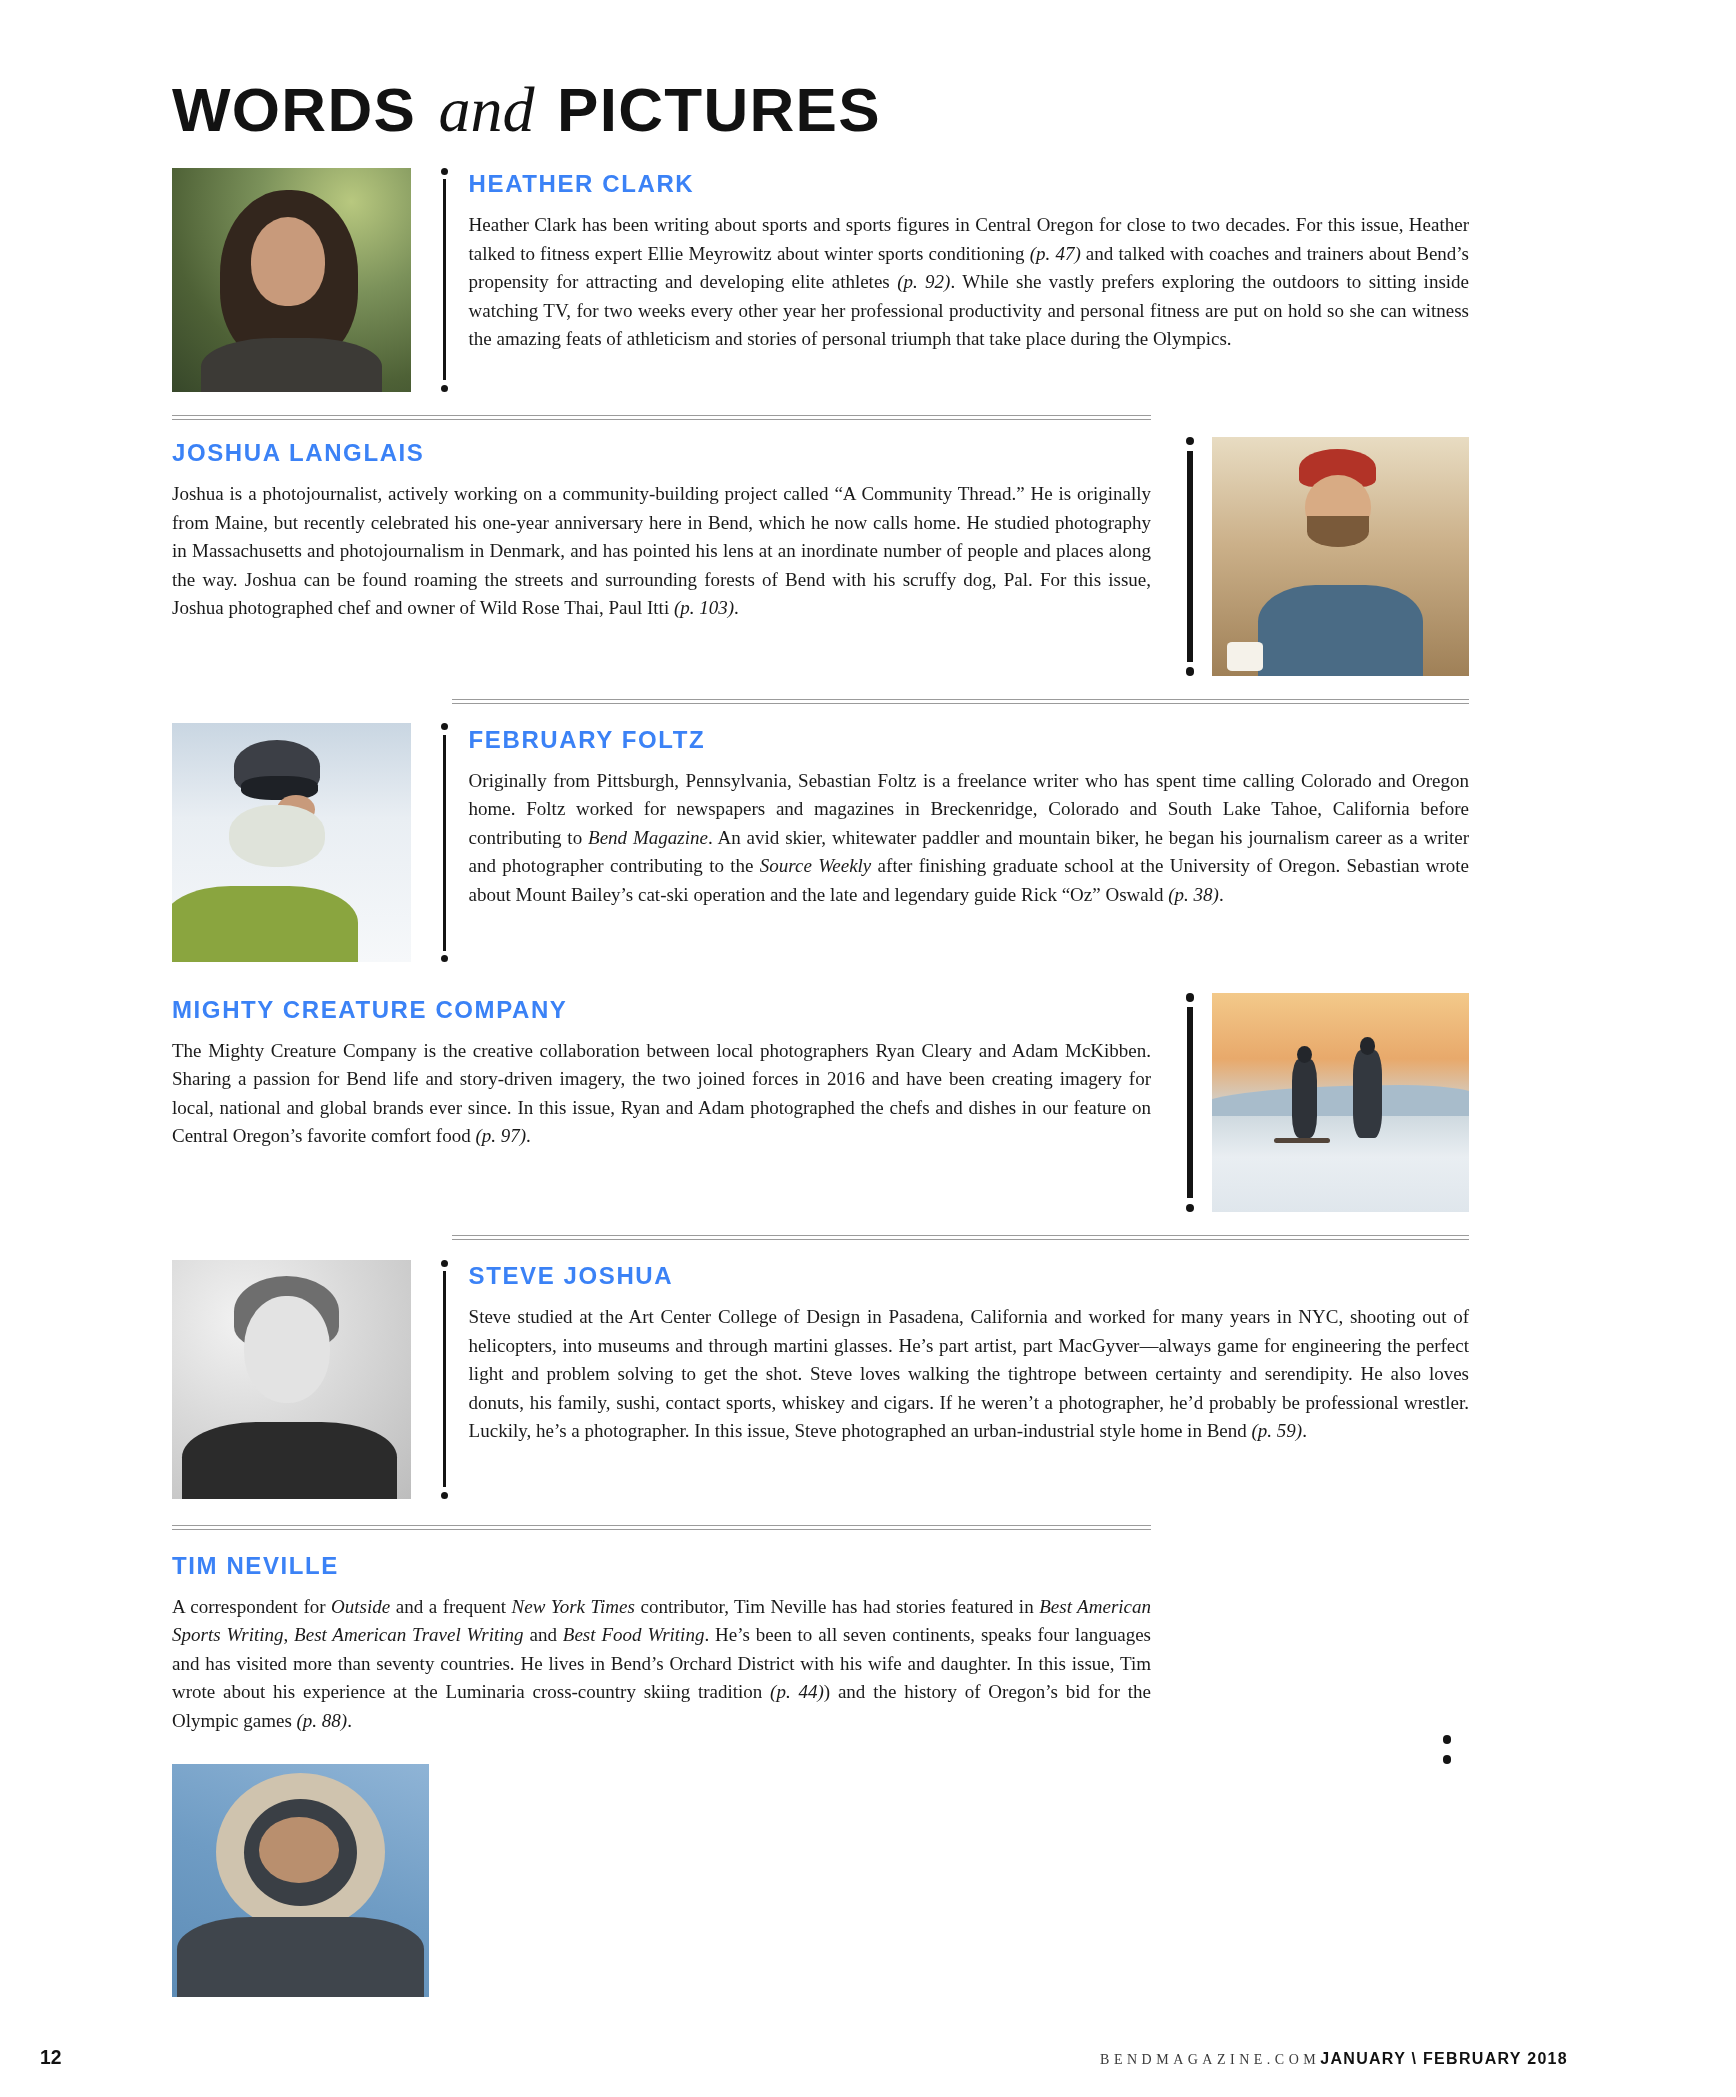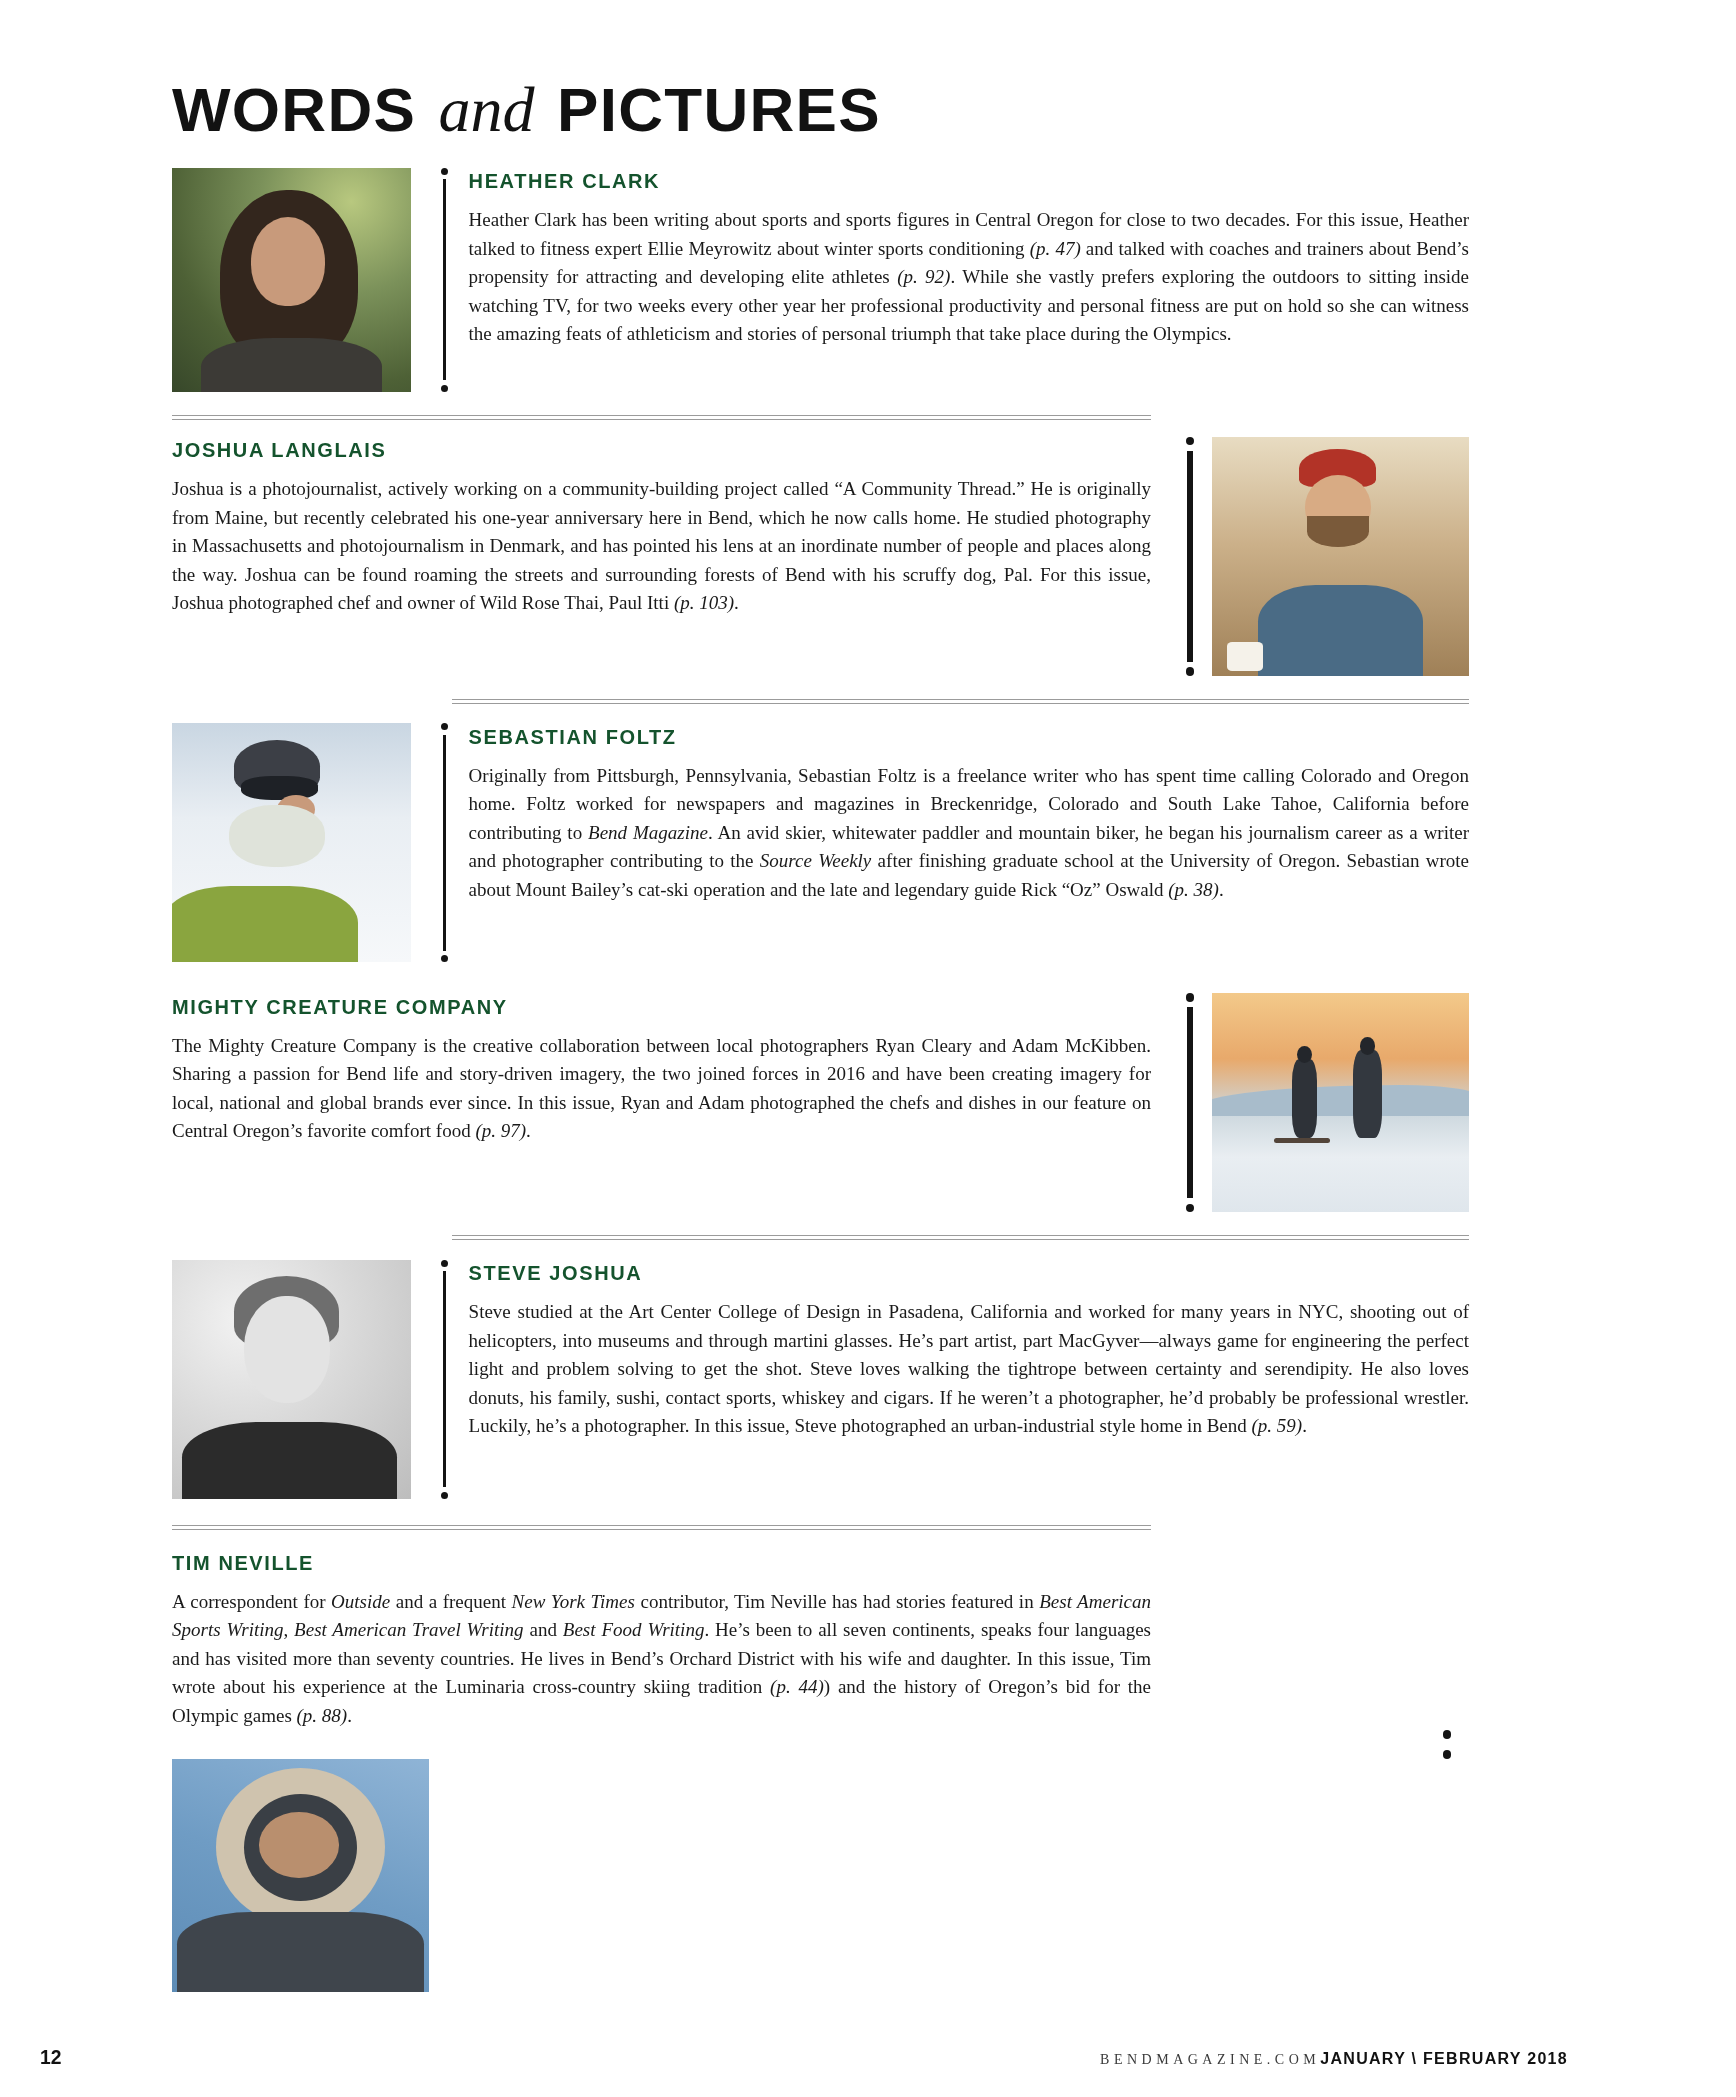--- a/index.html
+++ b/index.html
@@ -34,21 +34,21 @@
     text-shadow:0 1.9px 5.1px rgba(150,138,100,0.4);
   }
 
   
   main { padding:0 267px 0 172px; }
 
   .section { display:flex; align-items:stretch; }
   .text { min-width:0; }
   .text h2 {
     margin:2.6px 0 13px; font-family:"Liberation Sans", sans-serif;
-    font-weight:700; font-size:20px; letter-spacing:1.6px; color:#14532d;
+    font-weight:700; font-size:24px; letter-spacing:1.6px; color:#3b82f6;
   }
   .text p { margin:0; font-size:19px; line-height:1.5; text-align:justify; color:#1a1a1a; }
   .text p em { font-style:italic; }
 
   
   .sec-a .photo { flex:0 0 auto; }
   .sec-a .text { flex:1; }
   .vsep { display:flex; flex-direction:column; align-items:center; margin:0 20.6px 0 30px; }
   .vsep .dot { width:7px; height:7px; border-radius:50%; background:#141414; flex:0 0 auto; }
   .vsep .line { width:2.6px; flex:1; background:#141414; margin:4.5px 0; }
@@ -195,21 +195,21 @@
         <i class="facebit"></i>
         <i class="buff"></i>
         <i class="jacket"></i>
       </div>
       <div class="vsep">
         <span class="dot"></span>
         <span class="line"></span>
         <span class="dot"></span>
       </div>
       <div class="text">
-        <h2>SEBASTIAN FOLTZ</h2>
+        <h2>FEBRUARY FOLTZ</h2>
         <p><span>Originally from Pittsburgh, Pennsylvania, Sebastian Foltz is a freelance writer who has spent time calling Colorado and Oregon home. Foltz worked for newspapers and magazines in Breckenridge, Colorado and South Lake Tahoe, California before contributing to </span><em>Bend Magazine</em><span>. An avid skier, whitewater paddler and mountain biker, he began his journalism career as a writer and photographer contributing to the </span><em>Source Weekly</em><span> after finishing graduate school at the University of Oregon. Sebastian wrote about Mount Bailey’s cat-ski operation and the late and legendary guide Rick “Oz” Oswald </span><em>(p. 38)</em><span>.</span></p>
       </div>
     </section>
 
     <section class="section sec-b" id="sec-mighty">
       <div class="text">
         <h2>MIGHTY CREATURE COMPANY</h2>
         <p><span>The Mighty Creature Company is the creative collaboration between local photographers Ryan Cleary and Adam McKibben. Sharing a passion for Bend life and story-driven imagery, the two joined forces in 2016 and have been creating imagery for local, national and global brands ever since. In this issue, Ryan and Adam photographed the chefs and dishes in our feature on Central Oregon’s favorite comfort food </span><em>(p. 97)</em><span>.</span></p>
       </div>
       <div class="bar">

